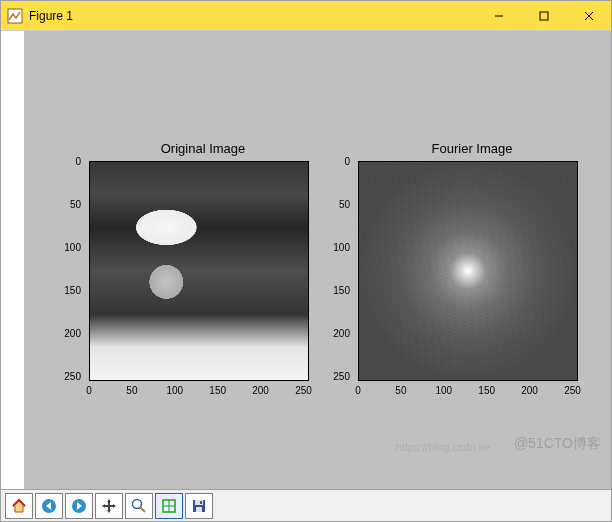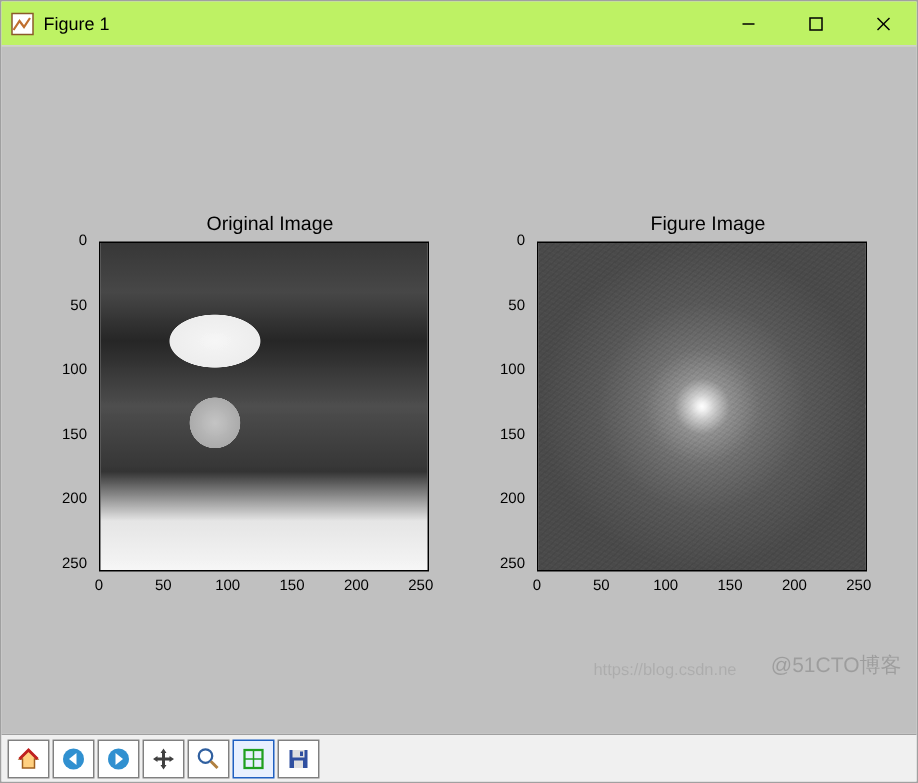--- a/index.html
+++ b/index.html
@@ -14,21 +14,21 @@
     .window {
       width: 612px;
       height: 522px;
       border: 1px solid #a0a0a0;
       display: flex;
       flex-direction: column;
       background: #ffffff;
     }
     .titlebar {
       height: 30px;
-      background: #bef264;
+      background: #fde047;
       display: flex;
       align-items: center;
       padding-left: 6px;
       border-bottom: 1px solid #d0d0d0;
     }
     .titlebar .app-icon {
       width: 16px; height: 16px;
       margin-right: 6px;
       display: flex; align-items: center; justify-content: center;
     }
@@ -37,20 +37,21 @@
     .titlebar .win-btn {
       width: 45px; height: 29px;
       display: flex; align-items: center; justify-content: center;
       font-size: 10px; color: #000;
     }
     .figure-area {
       flex: 1;
       background: #c0c0c0;
       position: relative;
       padding: 10px;
+      margin-left: 23px;
     }
     .subplots {
       position: absolute;
       top: 130px;
       left: 25px;
       right: 25px;
       height: 250px;
       display: flex;
       justify-content: space-between;
     }
@@ -225,21 +226,21 @@
           <span class="x-tick" style="left:0%">0</span>
           <span class="x-tick" style="left:19.5%">50</span>
           <span class="x-tick" style="left:39%">100</span>
           <span class="x-tick" style="left:58.5%">150</span>
           <span class="x-tick" style="left:78%">200</span>
           <span class="x-tick" style="left:97.5%">250</span>
         </div>
       </div>
 
       <div class="subplot">
-        <div class="plot-title">Figure Image</div>
+        <div class="plot-title">Fourier Image</div>
         <div class="y-ticks">
           <span class="y-tick" style="top:0%">0</span>
           <span class="y-tick" style="top:19.5%">50</span>
           <span class="y-tick" style="top:39%">100</span>
           <span class="y-tick" style="top:58.5%">150</span>
           <span class="y-tick" style="top:78%">200</span>
           <span class="y-tick" style="top:97.5%">250</span>
         </div>
         <div class="axes-box">
           <div class="img-fourier"></div>

